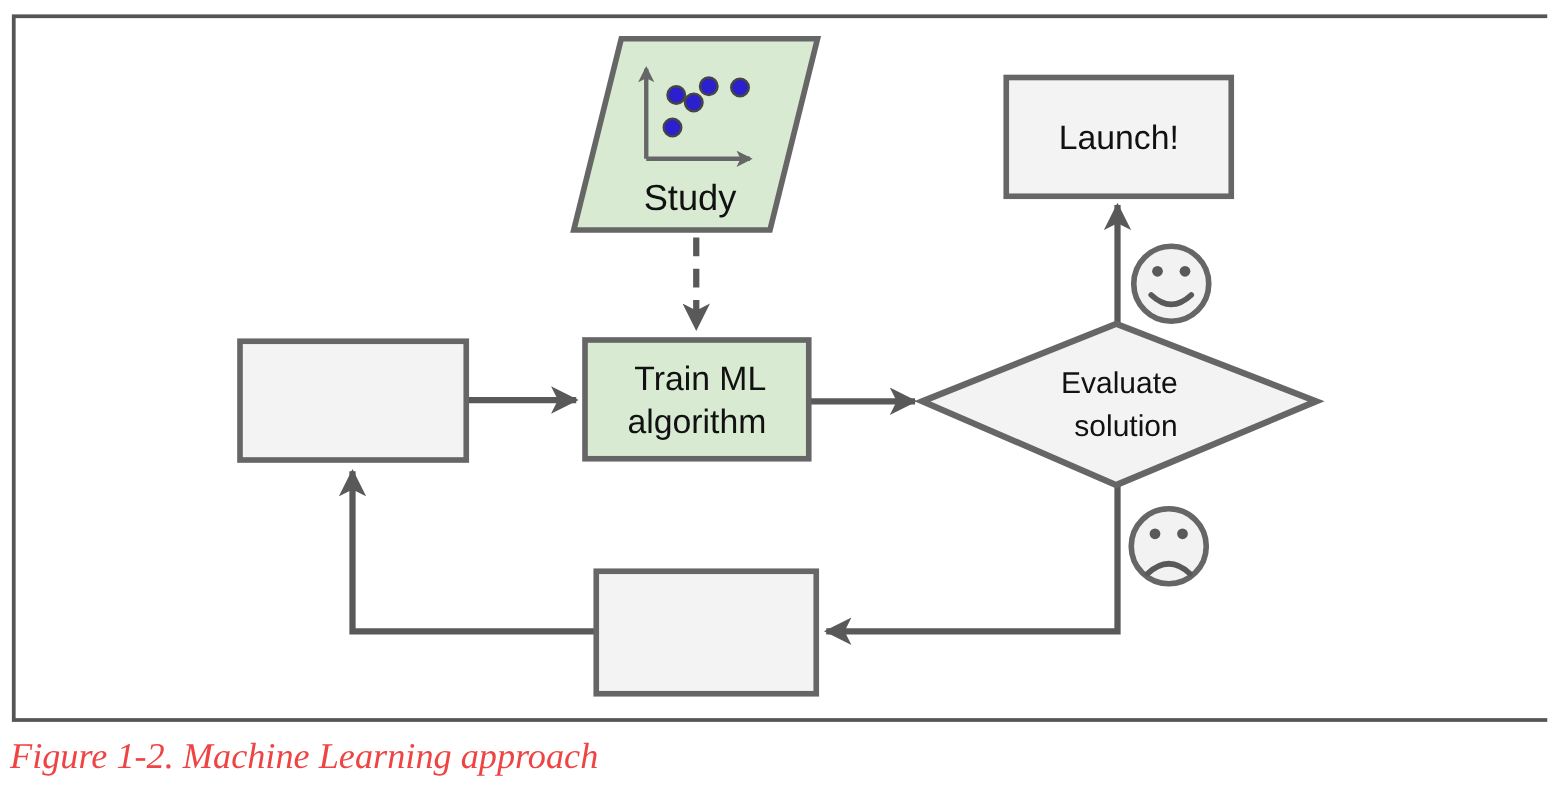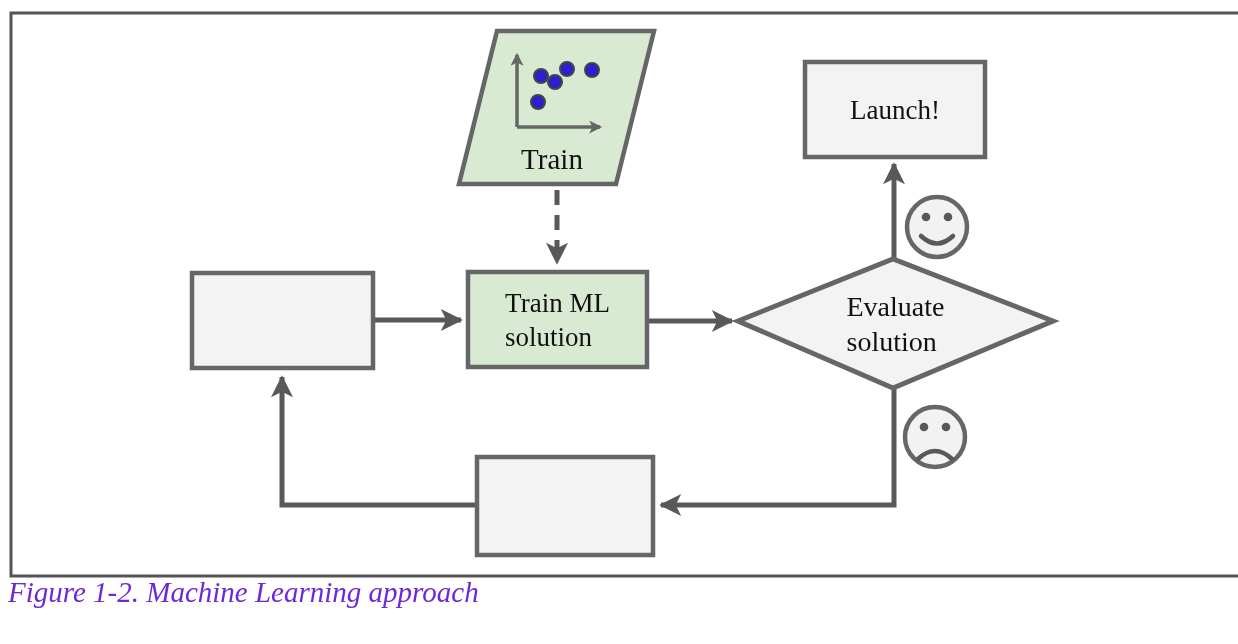--- a/index.html
+++ b/index.html
@@ -14,44 +14,43 @@
   .diagram-svg {
     position: absolute;
     left: 0; top: 0;
     width: 1238px; height: 644px;
   }
   .node-label {
     position: absolute;
     display: flex;
     align-items: center;
     justify-content: center;
-    text-align: left;
+    text-align: right;
     white-space: pre-line;
     color: #111111;
     font-size: 27px;
     line-height: 34px;
     pointer-events: none;
     z-index: 2;
-    font-family: Liberation Serif, serif;
   }
   .label-data     { left: 472px; top: 140px; width: 160px; height: 38px; font-size: 29px; }
   .label-launch   { left: 805px; top: 62px;  width: 180px; height: 95px; }
   .label-study    { left: 192px; top: 273px; width: 181px; height: 95px; }
   .label-train    { left: 468px; top: 272px; width: 179px; height: 95px; }
-  .label-evaluate { left: 738px; top: 259px; width: 315px; height: 129px; font-size: 28px; line-height: 35px; }
+  .label-evaluate { left: 738px; top: 259px; width: 315px; height: 129px; font-size: 24px; line-height: 35px; }
   .label-analyze  { left: 477px; top: 457px; width: 176px; height: 98px; }
   .figure-caption {
     position: absolute;
     left: 8px;
-    top: 576px;
+    top: 589px;
     width: 1200px;
     font-family: "Liberation Serif", serif;
     font-style: italic;
     font-size: 29px;
-    color: #6d28d9;
+    color: #ef4444;
     z-index: 2;
   }
 </style>
 </head>
 <body>
 
 <div class="canvas">
 
   <svg class="diagram-svg" viewBox="0 0 1238 644">
     <defs>
@@ -98,22 +97,22 @@
     </g>
 
     <g>
       <circle cx="935" cy="437" r="30" fill="#f2f2f2" stroke="#666666" stroke-width="4.5"></circle>
       <circle cx="924" cy="427" r="4.3" fill="#595959"></circle>
       <circle cx="946" cy="427" r="4.3" fill="#595959"></circle>
       <path d="M918,459 Q935,443 952,459" fill="none" stroke="#595959" stroke-width="4.5" stroke-linecap="round"></path>
     </g>
   </svg>
 
-  <div class="node-label label-data">Train</div>
+  <div class="node-label label-data">Study</div>
   <div class="node-label label-launch">Launch!</div>
   <div class="node-label label-train">Train ML
-solution</div>
+algorithm</div>
   <div class="node-label label-evaluate">Evaluate
 solution</div>
 
   <div class="figure-caption">Figure 1-2. Machine Learning approach</div>
 
 </div>
 
 </body></html>

